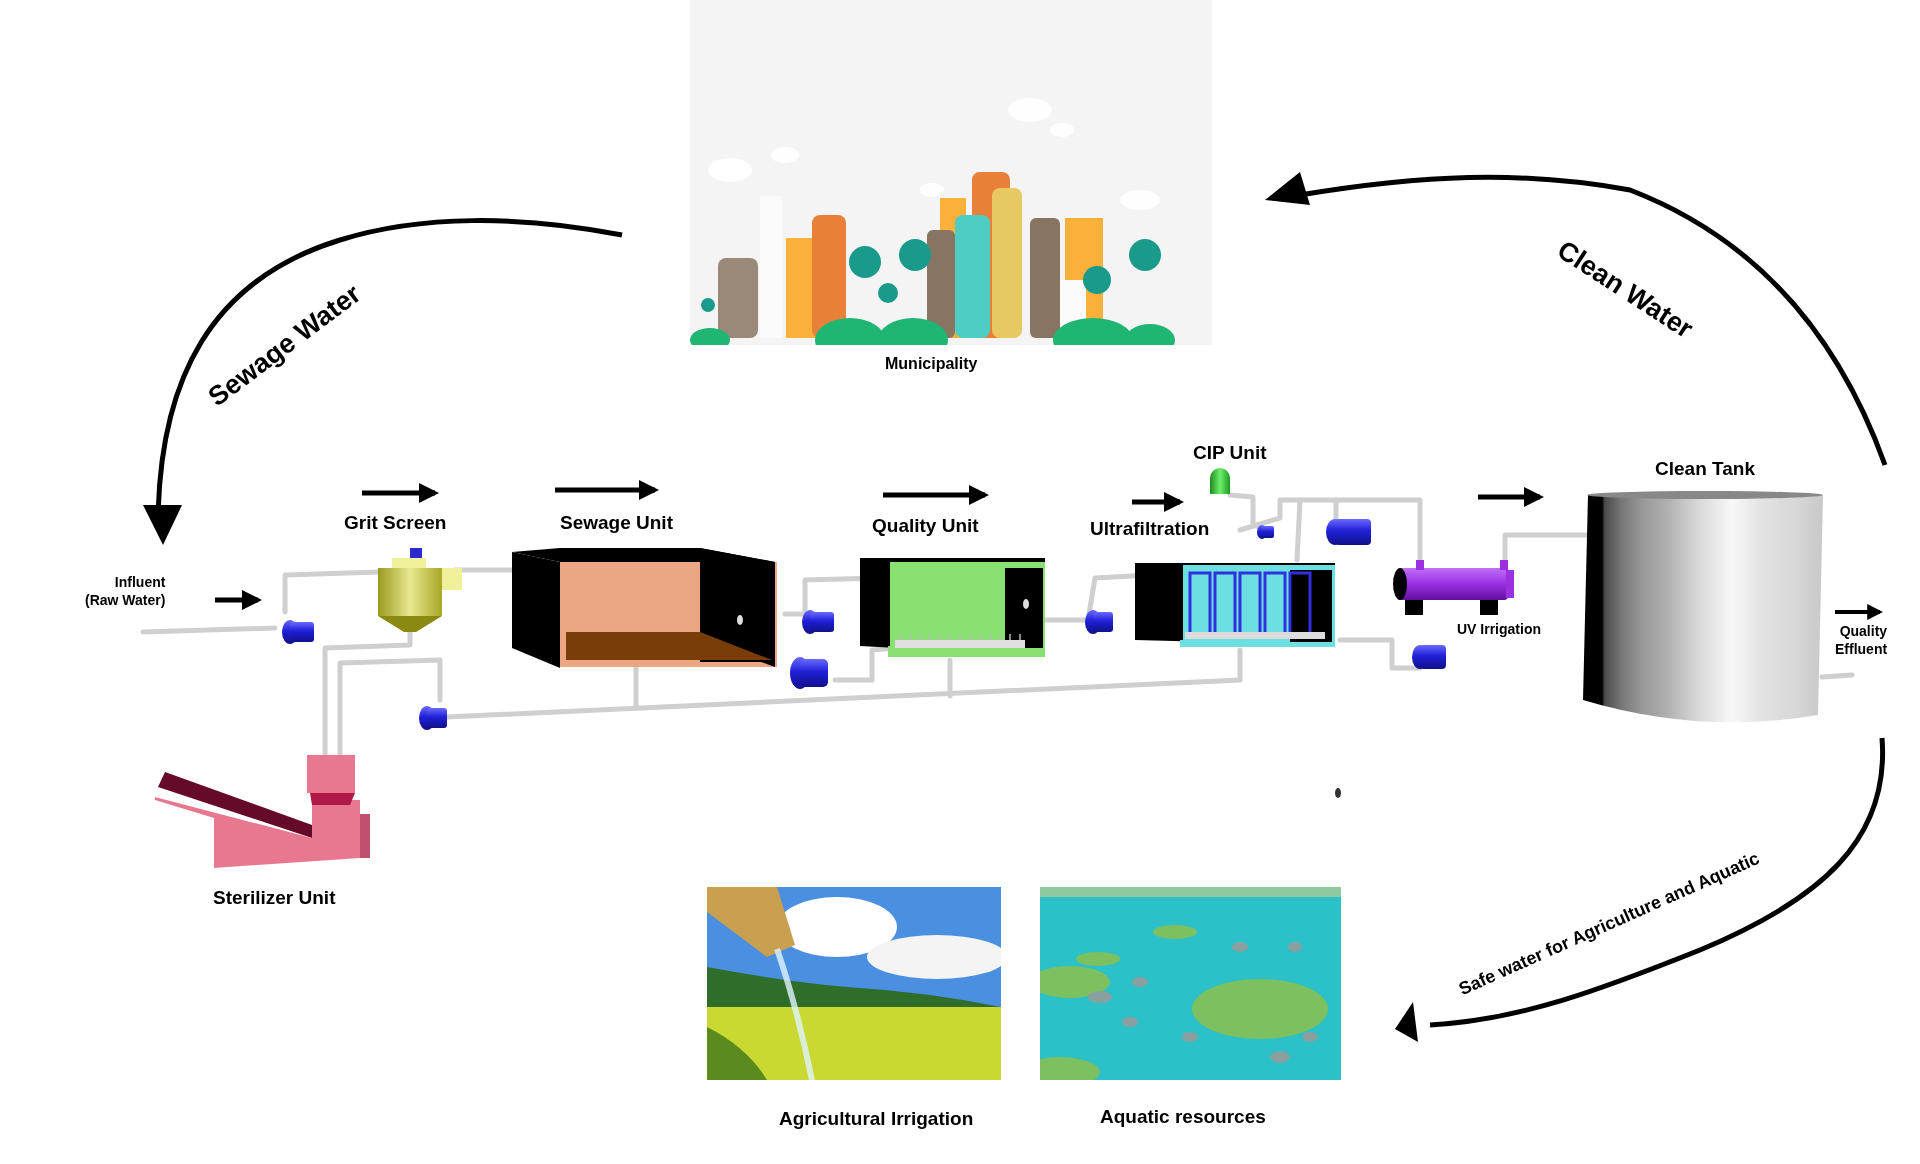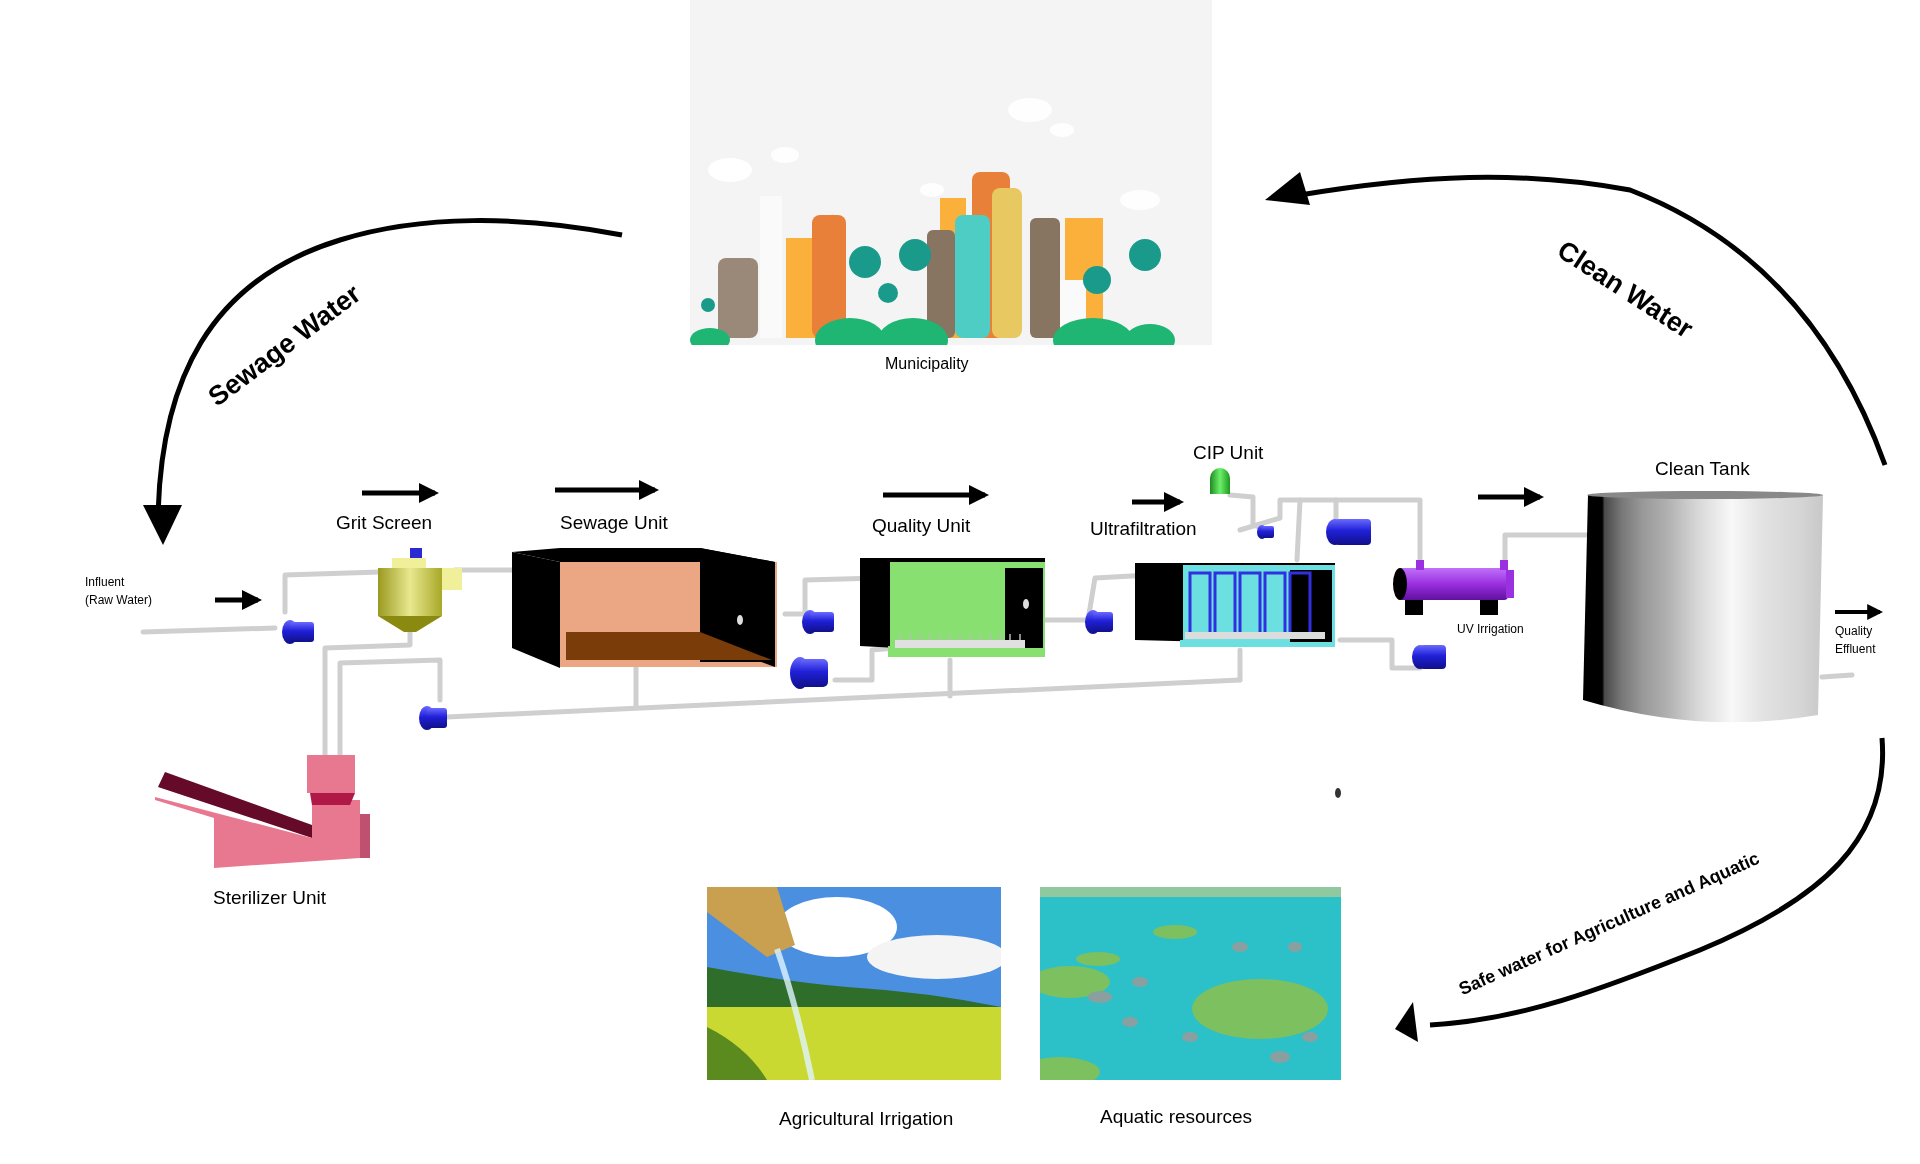--- a/index.html
+++ b/index.html
@@ -1,23 +1,23 @@
 <!DOCTYPE html>
 <html><head>
 <meta charset="utf-8">
 <style>
   html, body { margin: 0; padding: 0; background: #ffffff; }
   body { width: 1920px; height: 1164px; position: relative; overflow: hidden;
          font-family: "Liberation Sans", sans-serif; }
   #stage { position: absolute; left: 0; top: 0; width: 1920px; height: 1164px; }
-  .lbl { position: absolute; font-weight: normal; color: #000; white-space: nowrap;
+  .lbl { position: absolute; font-weight: bold; color: #000; white-space: nowrap;
          font-family: "Liberation Sans", sans-serif; }
   .lbl-lg { font-size: 19px; }
   .lbl-md { font-size: 16px; }
-  .lbl-sm { font-size: 12px; line-height: 18px; }
+  .lbl-sm { font-size: 14px; line-height: 18px; text-align: right; }
   .curved { position: absolute; font-weight: bold; font-size: 27px; white-space: nowrap;
             transform-origin: left center; font-family: "Liberation Sans", sans-serif; }
   .curved-sm { position: absolute; font-weight: bold; font-size: 18px; white-space: nowrap;
                transform-origin: left center; font-family: "Liberation Sans", sans-serif; }
   .pic { position: absolute; overflow: hidden; }
   .pic svg { display: block; }
 </style>
 </head>
 <body>
 
@@ -321,21 +321,21 @@
   <div class="curved" style="left:1560px;top:232px;transform:rotate(33deg)">Clean Water</div>
   <div class="curved-sm" style="left:1460px;top:980px;transform:rotate(-24deg)">Safe water for Agriculture and Aquatic</div>
 
   <div class="lbl lbl-md" style="left:885px;top:355px">Municipality</div>
 
   <div class="lbl lbl-sm" style="left:85px;top:573px">
     <div>Influent</div>
     <div>(Raw Water)</div>
   </div>
 
-  <div class="lbl lbl-lg" style="left:336px;top:512px">Grit Screen</div>
+  <div class="lbl lbl-lg" style="left:344px;top:512px">Grit Screen</div>
   <div class="lbl lbl-lg" style="left:560px;top:512px">Sewage Unit</div>
   <div class="lbl lbl-lg" style="left:872px;top:515px">Quality Unit</div>
   <div class="lbl lbl-lg" style="left:1090px;top:518px">Ultrafiltration</div>
   <div class="lbl lbl-lg" style="left:1193px;top:442px">CIP Unit</div>
   <div class="lbl lbl-sm" style="left:1457px;top:620px">UV Irrigation</div>
   <div class="lbl lbl-lg" style="left:1655px;top:458px">Clean Tank</div>
   <div class="lbl lbl-lg" style="left:213px;top:887px">Sterilizer Unit</div>
 
   <div class="lbl lbl-sm" style="left:1835px;top:622px">
     <div>Quality</div>

